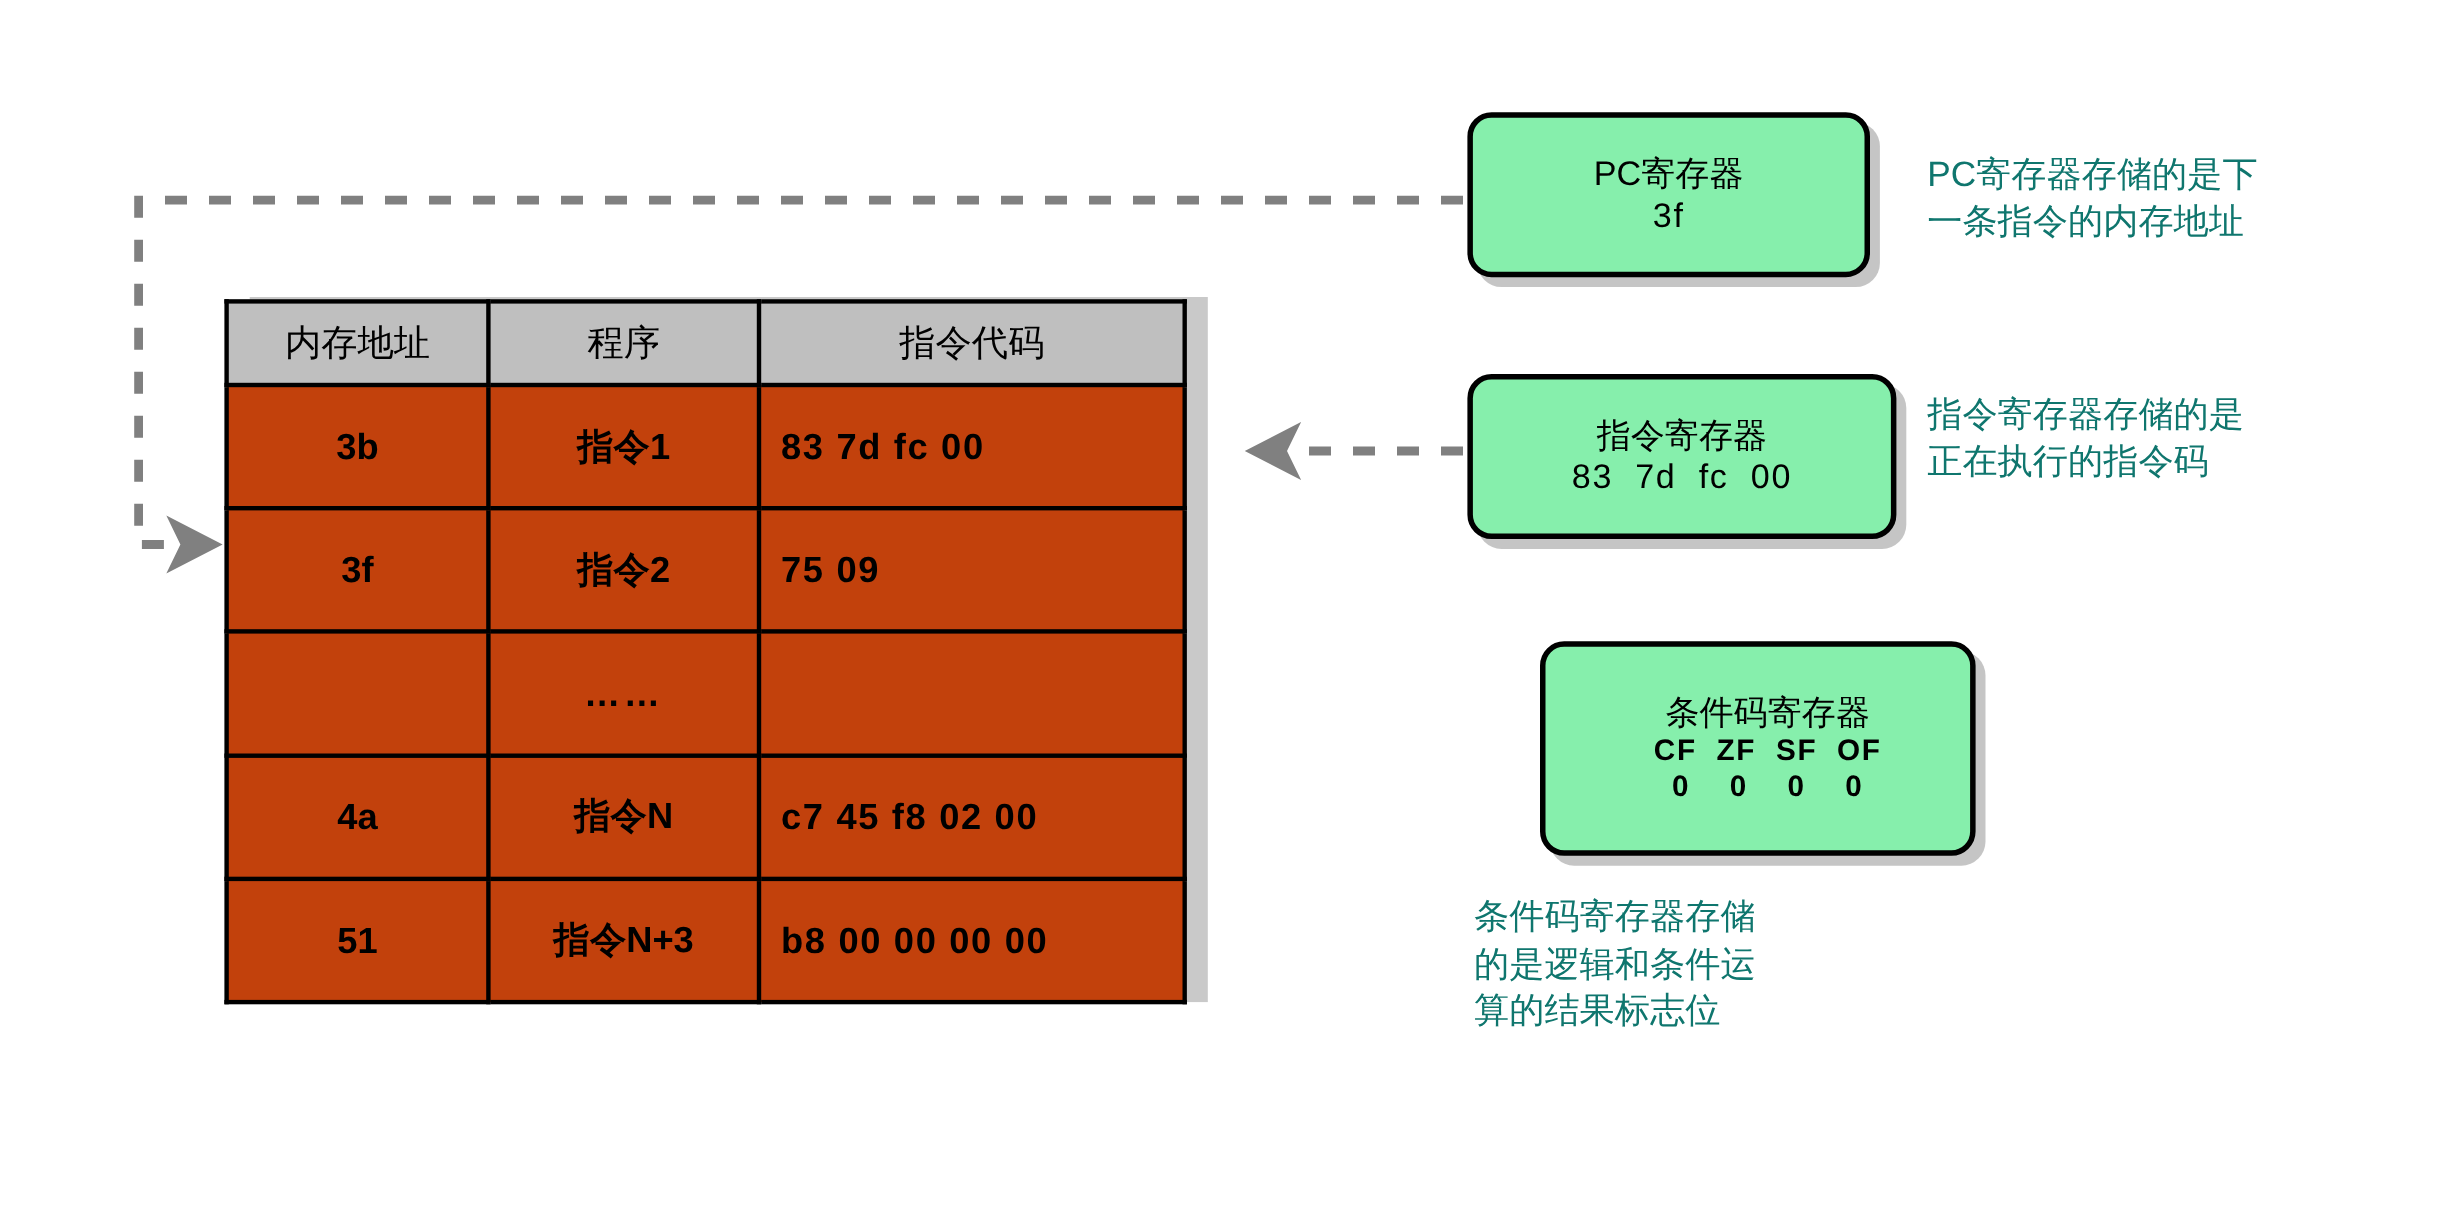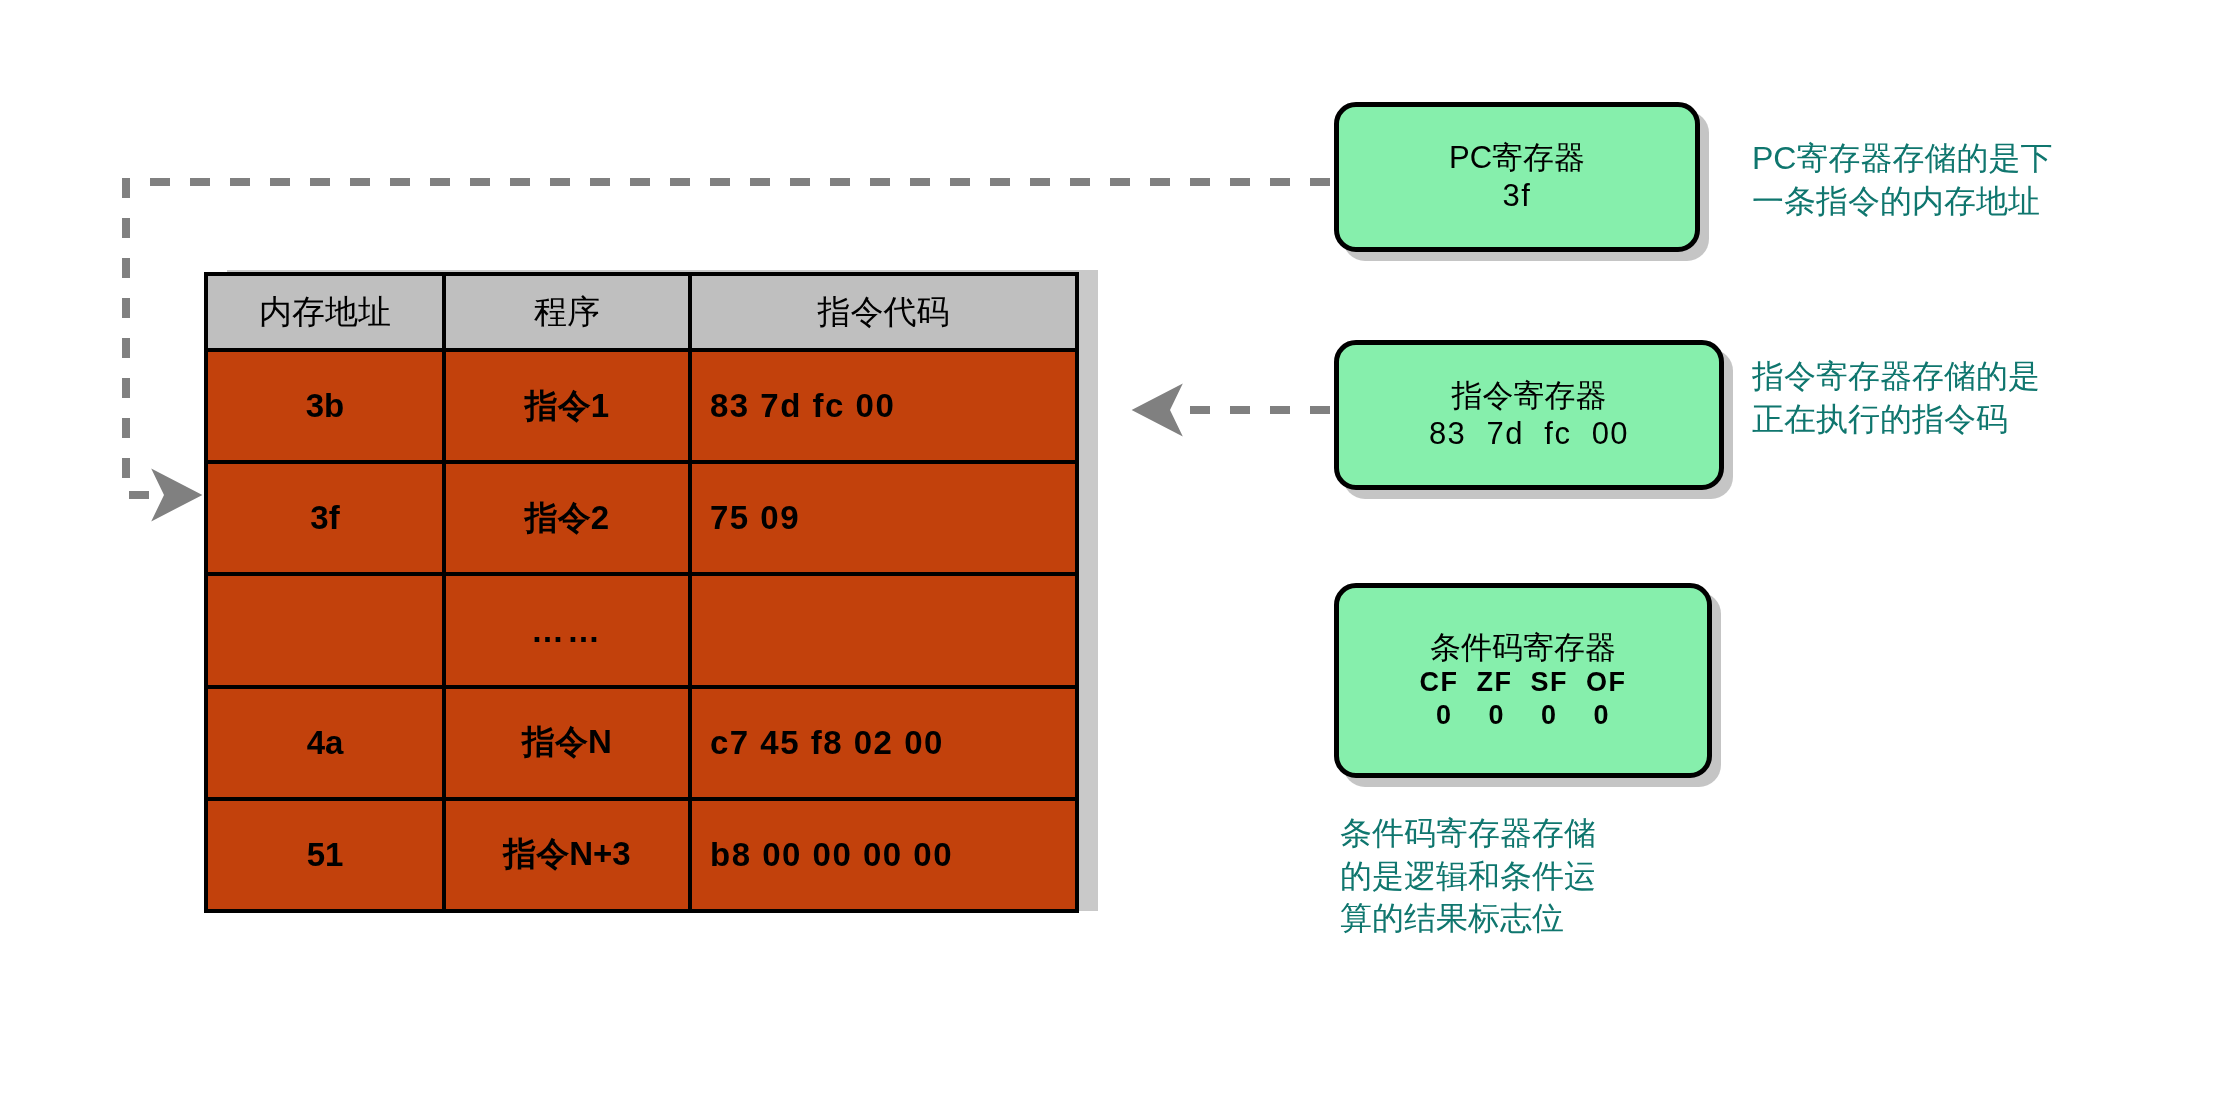--- a/index.html
+++ b/index.html
@@ -109,21 +109,21 @@
   }
   .reg-flags {
     font-size: 27px;
     letter-spacing: 1.5px;
     white-space: pre;
     font-weight: bold;
   }
 
   #reg-pc    { left: 1334px; top: 102px;  width: 356px; height: 140px; }
   #reg-instr { left: 1334px; top: 340px;  width: 380px; height: 140px; }
-  #reg-cc    { left: 1334px; top: 583px;  width: 368px; height: 185px; }
+  #reg-cc    { left: 1400px; top: 583px;  width: 368px; height: 185px; padding-left: 18px; }
 
   
   .note {
     position: absolute;
     font-size: 32px;
     line-height: 1.33;
     white-space: pre-line;
     color: #0f766e;
   }
   #note-pc    { left: 1752px; top: 137px; width: 430px; }

